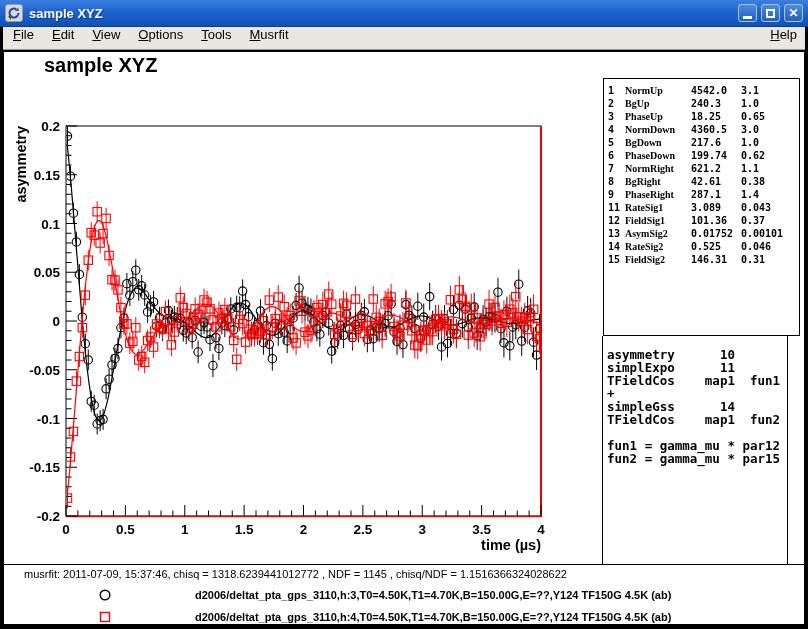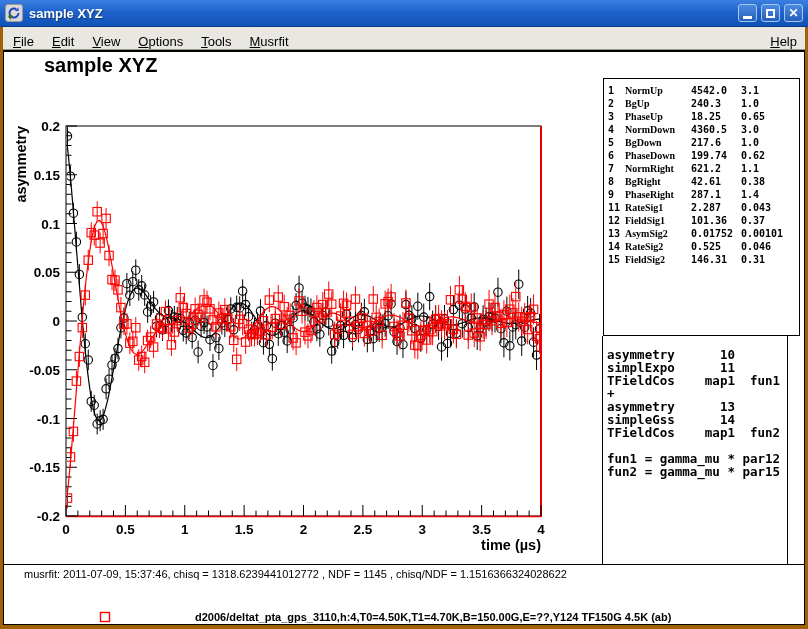--- a/index.html
+++ b/index.html
@@ -1,19 +1,19 @@
 <!DOCTYPE html>
 <html><head>
 <meta charset="utf-8">
 <style>
   * { margin:0; padding:0; box-sizing:border-box; }
   html,body { background:#888; }
   .window {
     position:relative; width:808px; height:629px;
-    background:#a16207; overflow:hidden;
+    background:#000000; overflow:hidden;
     font-family:"Liberation Sans", sans-serif;
   }
   
   .titlebar {
     position:absolute; left:0; top:0; width:808px; height:27px;
     background:linear-gradient(to bottom,#3b80e0 0%,#1e63cc 45%,#0f52b6 100%);
     display:flex; align-items:center; padding:0 5px;
     border-bottom:1px solid #0a3f8e;
   }
   .app-icon { width:18px; height:18px; margin-right:6px; background:#d9d9d9;
@@ -26,21 +26,21 @@
     background:linear-gradient(to bottom,#4c8ae2,#2360bc);
     display:flex; align-items:center; justify-content:center; cursor:default;
   }
   .glyph-min { width:9px; height:3px; background:#fff; margin-top:9px; }
   .glyph-max { width:9px; height:9px; border:2px solid #fff; }
   .glyph-close { color:#fff; font-size:12px; font-weight:bold; line-height:1; }
   
   .menubar {
     position:absolute; left:3px; top:27px; width:802px; height:23px;
     background:#e9e7e1; border-bottom:1px solid #97948c;
-    display:flex; align-items:flex-end; font-size:13px; color:#000;
+    display:flex; align-items:flex-start; font-size:13px; color:#000;
   }
   .menu-item { padding:3px 8px; margin-left:2px; }
   .menu-item u { text-decoration:underline; }
   .menu-spacer { flex:1; }
   
   .canvas {
     position:absolute; left:3px; top:50px; width:802px; height:575px;
     background:#ffffff; border:1px solid #000; border-top:2px solid #000;
   }
   .plot-title { position:absolute; left:40px; top:2px; font-size:20px; font-weight:bold; color:#000; }
@@ -878,46 +878,51 @@
     <div class="param-box" id="param-box">
         <div class="param-row"><span class="param-no">1</span><span class="param-name">NormUp</span><span class="param-value">4542.0</span><span class="param-error">3.1</span></div>
         <div class="param-row"><span class="param-no">2</span><span class="param-name">BgUp</span><span class="param-value">240.3</span><span class="param-error">1.0</span></div>
         <div class="param-row"><span class="param-no">3</span><span class="param-name">PhaseUp</span><span class="param-value">18.25</span><span class="param-error">0.65</span></div>
         <div class="param-row"><span class="param-no">4</span><span class="param-name">NormDown</span><span class="param-value">4360.5</span><span class="param-error">3.0</span></div>
         <div class="param-row"><span class="param-no">5</span><span class="param-name">BgDown</span><span class="param-value">217.6</span><span class="param-error">1.0</span></div>
         <div class="param-row"><span class="param-no">6</span><span class="param-name">PhaseDown</span><span class="param-value">199.74</span><span class="param-error">0.62</span></div>
         <div class="param-row"><span class="param-no">7</span><span class="param-name">NormRight</span><span class="param-value">621.2</span><span class="param-error">1.1</span></div>
         <div class="param-row"><span class="param-no">8</span><span class="param-name">BgRight</span><span class="param-value">42.61</span><span class="param-error">0.38</span></div>
         <div class="param-row"><span class="param-no">9</span><span class="param-name">PhaseRight</span><span class="param-value">287.1</span><span class="param-error">1.4</span></div>
-        <div class="param-row"><span class="param-no">11</span><span class="param-name">RateSig1</span><span class="param-value">2.287</span><span class="param-error">0.043</span></div>
+        <div class="param-row"><span class="param-no">11</span><span class="param-name">RateSig1</span><span class="param-value">3.089</span><span class="param-error">0.043</span></div>
         <div class="param-row"><span class="param-no">12</span><span class="param-name">FieldSig1</span><span class="param-value">101.36</span><span class="param-error">0.37</span></div>
         <div class="param-row"><span class="param-no">13</span><span class="param-name">AsymSig2</span><span class="param-value">0.01752</span><span class="param-error">0.00101</span></div>
         <div class="param-row"><span class="param-no">14</span><span class="param-name">RateSig2</span><span class="param-value">0.525</span><span class="param-error">0.046</span></div>
         <div class="param-row"><span class="param-no">15</span><span class="param-name">FieldSig2</span><span class="param-value">146.31</span><span class="param-error">0.31</span></div>
       </div>
 
     <div class="theory-box">
       <div class="theory-inner" id="theory-inner">
           <div class="theory-line">asymmetry      10</div>
           <div class="theory-line">simplExpo      11</div>
           <div class="theory-line">TFieldCos    map1  fun1</div>
           <div class="theory-line">+</div>
-          <div class="theory-line">asymmetry      13</div>
           <div class="theory-line">simpleGss      14</div>
           <div class="theory-line">TFieldCos    map1  fun2</div>
           <div class="theory-line">&nbsp;</div>
           <div class="theory-line">fun1 = gamma_mu * par12</div>
           <div class="theory-line">fun2 = gamma_mu * par15</div>
         </div>
     </div>
 
     <div class="divider"></div>
 
     <div class="status-line">musrfit: 2011-07-09, 15:37:46, chisq = 1318.6239441012772 , NDF = 1145 , chisq/NDF = 1.1516366324028622</div>
 
+    <div class="legend-row" style="top:535px;">
+      <span class="legend-marker" id="legend-marker-0"><svg width="16" height="16">
+            <circle cx="8" cy="8" r="4.8" fill="none" stroke="#000000" stroke-width="1.4"></circle>
+          </svg></span>
+      <span class="legend-label">d2006/deltat_pta_gps_3110,h:3,T0=4.50K,T1=4.70K,B=150.00G,E=??,Y124 TF150G 4.5K (ab)</span>
+    </div>
     <div class="legend-row" style="top:557px;">
       <span class="legend-marker" id="legend-marker-1"><svg width="16" height="16">
             <rect x="3.5" y="3.5" width="9" height="9" fill="none" stroke="#ff0000" stroke-width="1.4"></rect>
           </svg></span>
       <span class="legend-label">d2006/deltat_pta_gps_3110,h:4,T0=4.50K,T1=4.70K,B=150.00G,E=??,Y124 TF150G 4.5K (ab)</span>
     </div>
   </div>
 </div>
 
 </body></html>

